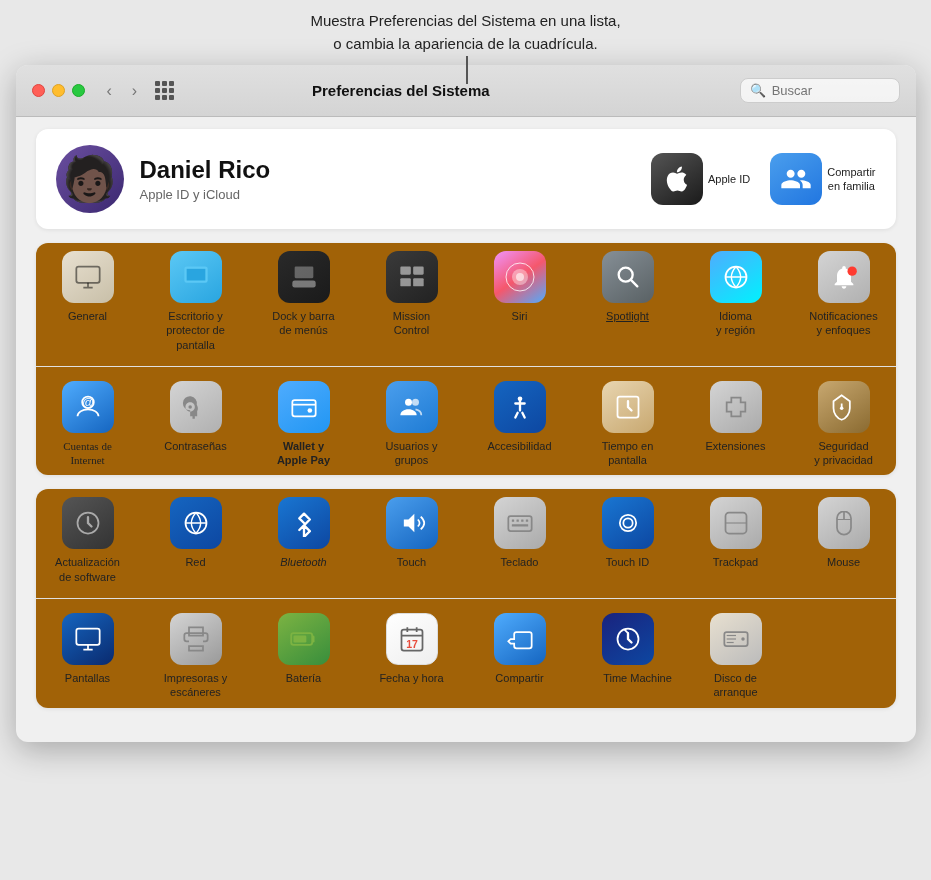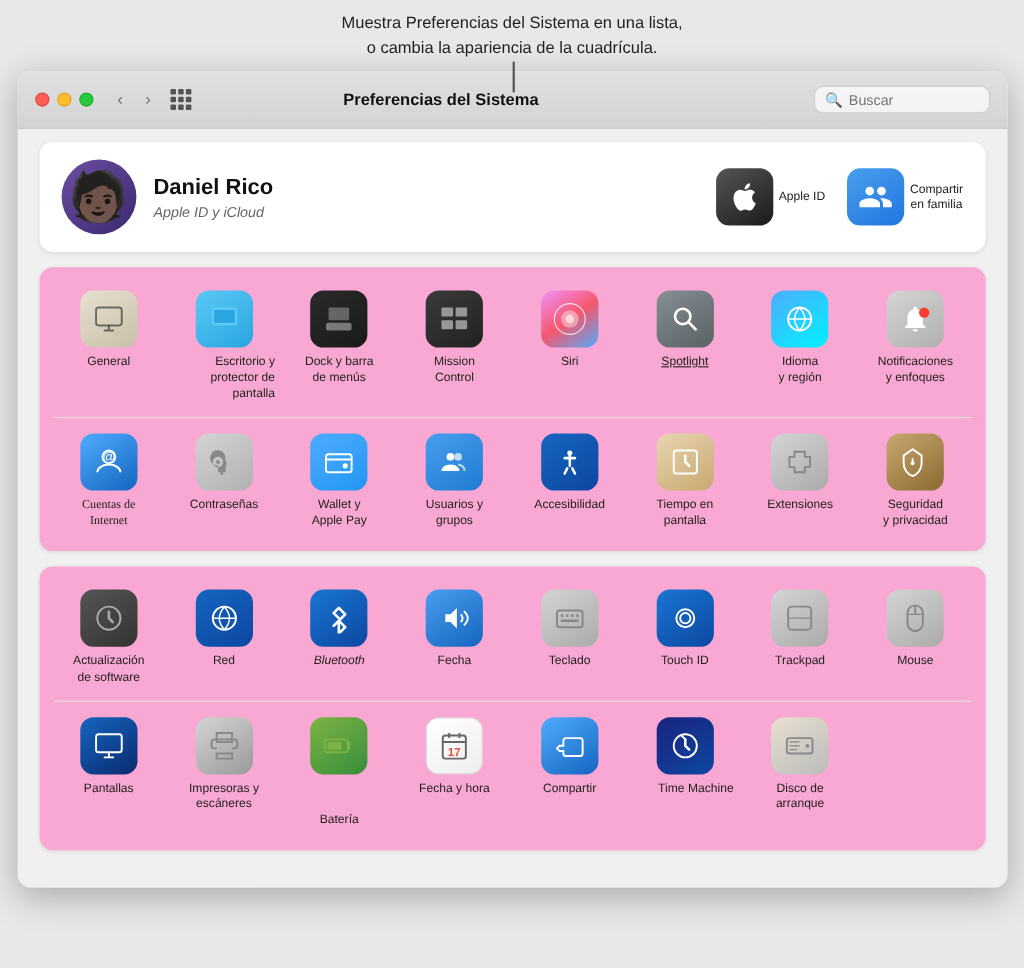--- a/index.html
+++ b/index.html
@@ -87,38 +87,38 @@
     .avatar {
       width: 68px; height: 68px; border-radius: 50%;
       background: linear-gradient(135deg, #6b4fa0, #3b2870);
       margin-right: 16px;
       flex-shrink: 0;
       display: flex; align-items: center; justify-content: center;
       font-size: 36px;
       overflow: hidden;
     }
     .user-info { flex: 1; }
-    .user-name { font-size: 20px; font-weight: 600; color: #111; }
-    .user-sub { font-size: 13px; color: #666; margin-top: 3px; font-style: italic; }
+    .user-name { font-size: 24px; font-weight: 600; color: #111; }
+    .user-sub { font-size: 13px; color: #666; margin-top: 3px; }
     .user-icons { display: flex; gap: 20px; margin-left: auto; }
     .user-icon-item {
       display: flex; flex-direction: row; align-items: center; gap: 5px; cursor: pointer;
     }
     .user-icon-item span { font-size: 11px; color: #222; text-align: center; line-height: 1.3; }
     .icon-box {
       width: 52px; height: 52px; border-radius: 12px;
       display: flex; align-items: center; justify-content: center; font-size: 28px;
     }
     .icon-box-apple { background: linear-gradient(145deg, #555, #1a1a1a); }
     .icon-box-family { background: linear-gradient(145deg, #4a9eed, #2176e0); }
     
     .prefs-section {
-      background: #f9a8d4;
+      background: #a16207;
       border-radius: 12px;
-      padding: 13px;
+      padding: 0;
       margin-bottom: 14px;
       box-shadow: 0 1px 4px rgba(0,0,0,0.08);
     }
     .prefs-grid {
       display: grid;
       grid-template-columns: repeat(8, 1fr);
       gap: 8px 4px;
     }
     .prefs-grid-3col {
       display: grid;
@@ -251,21 +251,21 @@
             </div>
             <div class="pref-label" style="white-space: pre-line;">General</div>
           </div>
           <div class="pref-item">
             <div class="pref-icon ic-desktop">
               <svg width="28" height="28" viewBox="0 0 24 24" fill="none">
                 <rect x="2" y="3" width="20" height="14" rx="2" fill="#5bc8f5"></rect>
                 <rect x="4" y="5" width="16" height="10" fill="#29a5e0"></rect>
               </svg>
             </div>
-            <div class="pref-label" style="white-space: pre-line; text-align: right;">Escritorio y
+            <div class="pref-label" style="white-space: pre-line;">Escritorio y
 protector de pantalla</div>
           </div>
           <div class="pref-item">
             <div class="pref-icon ic-dock">
               <svg width="28" height="28" viewBox="0 0 24 24">
                 <rect x="2" y="15" width="20" height="6" rx="2" fill="rgba(255,255,255,0.4)"></rect>
                 <rect x="4" y="3" width="16" height="10" rx="1" fill="rgba(255,255,255,0.3)"></rect>
               </svg>
             </div>
             <div class="pref-label" style="white-space: pre-line;">Dock y barra
@@ -346,21 +346,21 @@
             <div class="pref-label" style="white-space: pre-line;">Contraseñas</div>
           </div>
           <div class="pref-item">
             <div class="pref-icon ic-wallet">
               <svg width="28" height="28" viewBox="0 0 24 24">
                 <rect x="2" y="6" width="20" height="14" rx="2" fill="none" stroke="white" stroke-width="1.5"></rect>
                 <path d="M2 10h20" stroke="white" stroke-width="1.5"></path>
                 <circle cx="17" cy="15" r="2" fill="white"></circle>
               </svg>
             </div>
-            <div class="pref-label" style="white-space: pre-line;">Wallet y
+            <div class="pref-label" style="white-space: pre-line; font-weight: bold;">Wallet y
 Apple Pay</div>
           </div>
           <div class="pref-item">
             <div class="pref-icon ic-usuarios">
               <svg width="28" height="28" viewBox="0 0 24 24">
                 <circle cx="9" cy="8" r="3" fill="white"></circle>
                 <circle cx="15" cy="8" r="3" fill="rgba(255,255,255,0.7)"></circle>
                 <path d="M2 19c0-2.8 3.1-5 7-5s7 2.2 7 5" fill="white"></path>
                 <path d="M15 14c2.5.5 5 2 5 5" fill="none" stroke="rgba(255,255,255,0.7)" stroke-width="1.5"></path>
               </svg>
@@ -438,21 +438,21 @@
             </div>
             <div class="pref-label" style="white-space: pre-line; font-style: italic;">Bluetooth</div>
           </div>
           <div class="pref-item">
             <div class="pref-icon ic-sonido">
               <svg width="28" height="28" viewBox="0 0 24 24">
                 <polygon points="5,9 5,15 9,15 14,20 14,4 9,9" fill="white"></polygon>
                 <path d="M17 9c1.1 1.1 1.5 2.5 1.5 3s-.4 1.9-1.5 3M19.5 6.5c2 2 3 4 3 5.5s-1 3.5-3 5.5" stroke="white" stroke-width="1.5" fill="none"></path>
               </svg>
             </div>
-            <div class="pref-label" style="white-space: pre-line;">Fecha</div>
+            <div class="pref-label" style="white-space: pre-line;">Touch</div>
           </div>
           <div class="pref-item">
             <div class="pref-icon ic-teclado">
               <svg width="28" height="28" viewBox="0 0 24 24">
                 <rect x="2" y="6" width="20" height="13" rx="2" fill="none" stroke="#888" stroke-width="1.5"></rect>
                 <rect x="5" y="9" width="2" height="2" rx="0.3" fill="#888"></rect>
                 <rect x="9" y="9" width="2" height="2" rx="0.3" fill="#888"></rect>
                 <rect x="13" y="9" width="2" height="2" rx="0.3" fill="#888"></rect>
                 <rect x="17" y="9" width="2" height="2" rx="0.3" fill="#888"></rect>
                 <rect x="5" y="13" width="14" height="2" rx="0.3" fill="#888"></rect>
@@ -510,21 +510,21 @@
 escáneres</div>
           </div>
           <div class="pref-item">
             <div class="pref-icon ic-bateria">
               <svg width="28" height="28" viewBox="0 0 24 24">
                 <rect x="1" y="7" width="18" height="10" rx="2" fill="none" stroke="#7cb342" stroke-width="1.5"></rect>
                 <rect x="3" y="9" width="11" height="6" rx="1" fill="#7cb342"></rect>
                 <path d="M20 10v4" stroke="#7cb342" stroke-width="2" stroke-linecap="round"></path>
               </svg>
             </div>
-            <div class="pref-label" style="white-space: pre-line; margin-top: 28px;">Batería</div>
+            <div class="pref-label" style="white-space: pre-line;">Batería</div>
           </div>
           <div class="pref-item">
             <div class="pref-icon ic-fecha">
               <svg width="28" height="28" viewBox="0 0 24 24">
                 <rect x="3" y="4" width="18" height="18" rx="2" fill="none" stroke="#666" stroke-width="1.5"></rect>
                 <path d="M3 9h18M8 2v4M16 2v4" stroke="#666" stroke-width="1.5"></path>
                 <text x="7" y="20" font-size="9" fill="#e74c3c" font-family="sans-serif" font-weight="bold">17</text>
               </svg>
             </div>
             <div class="pref-label" style="white-space: pre-line;">Fecha y hora</div>

